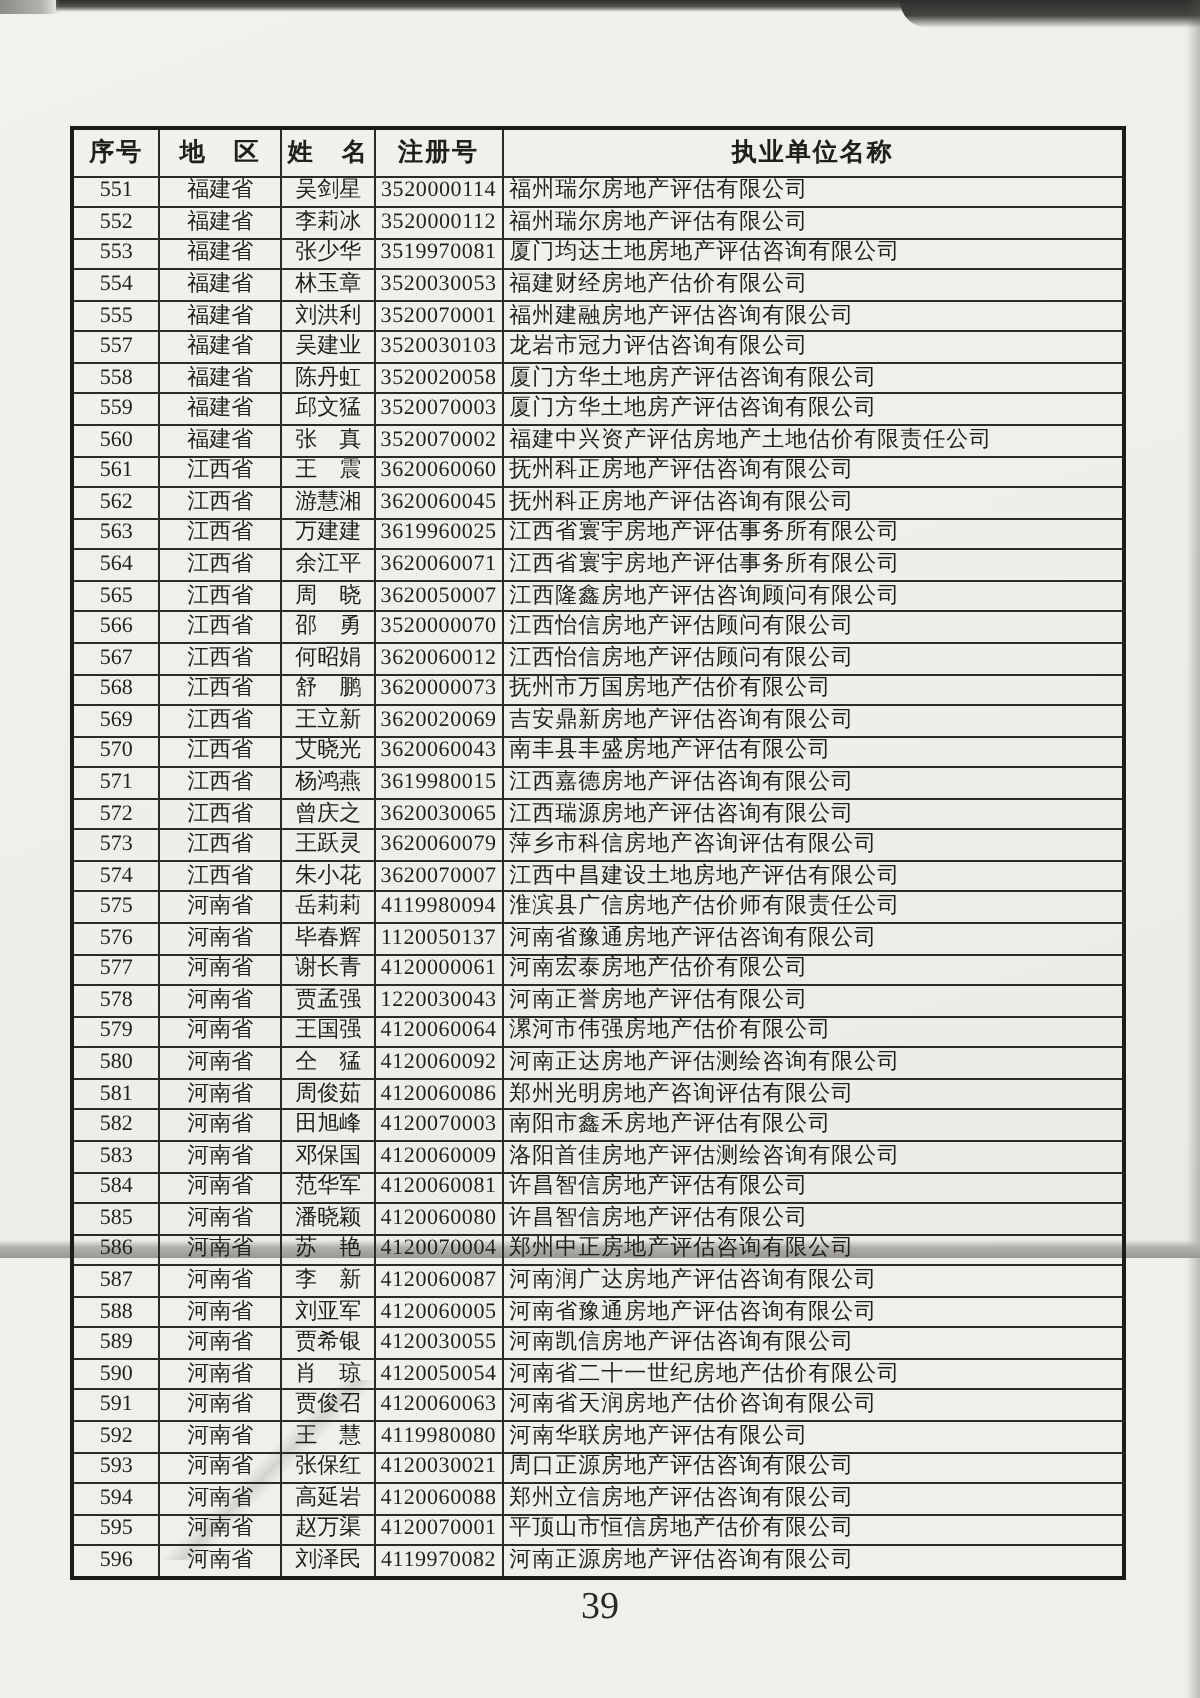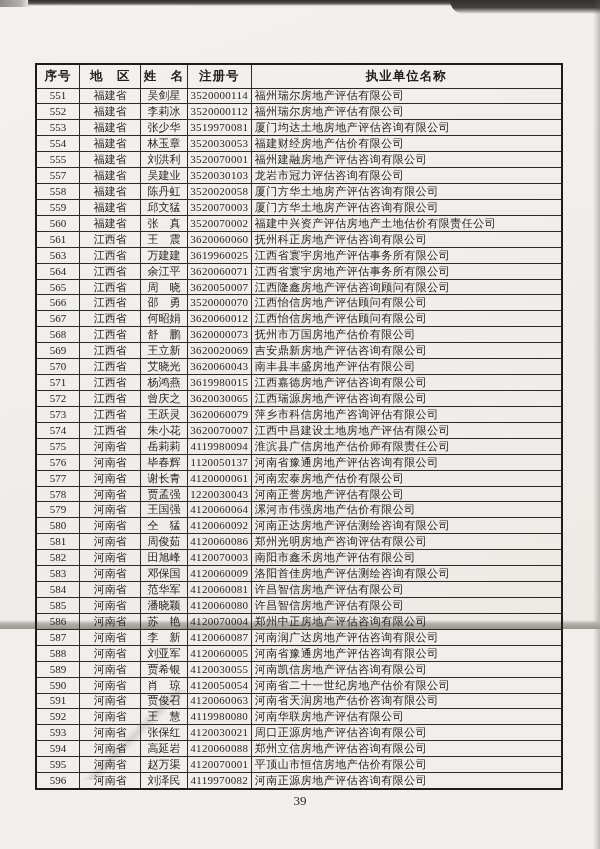--- a/index.html
+++ b/index.html
@@ -84,21 +84,21 @@
   table.registry td.regno {
     font-family: "Liberation Serif", "DejaVu Serif", serif;
     letter-spacing: 0.3px;
     text-align: center;
   }
   .page-number {
     position: absolute;
     left: 0; right: 0;
     top: 793px;
     text-align: center;
-    font-size: 13px;
+    font-size: 19px;
     color: #2a2927;
   }
 </style>
 </head>
 <body>
 
 <div class="page">
 
   <div class="scan-top-strip"></div>
   <div class="scan-top-right"></div>
@@ -189,20 +189,27 @@
           <td class="company">福建中兴资产评估房地产土地估价有限责任公司</td>
         </tr>
         <tr>
           <td class="serial">561</td>
           <td class="region">江西省</td>
           <td class="name">王　震</td>
           <td class="regno">3620060060</td>
           <td class="company">抚州科正房地产评估咨询有限公司</td>
         </tr>
         <tr>
+          <td class="serial">562</td>
+          <td class="region">江西省</td>
+          <td class="name">游慧湘</td>
+          <td class="regno">3620060045</td>
+          <td class="company">抚州科正房地产评估咨询有限公司</td>
+        </tr>
+        <tr>
           <td class="serial">563</td>
           <td class="region">江西省</td>
           <td class="name">万建建</td>
           <td class="regno">3619960025</td>
           <td class="company">江西省寰宇房地产评估事务所有限公司</td>
         </tr>
         <tr>
           <td class="serial">564</td>
           <td class="region">江西省</td>
           <td class="name">余江平</td>

